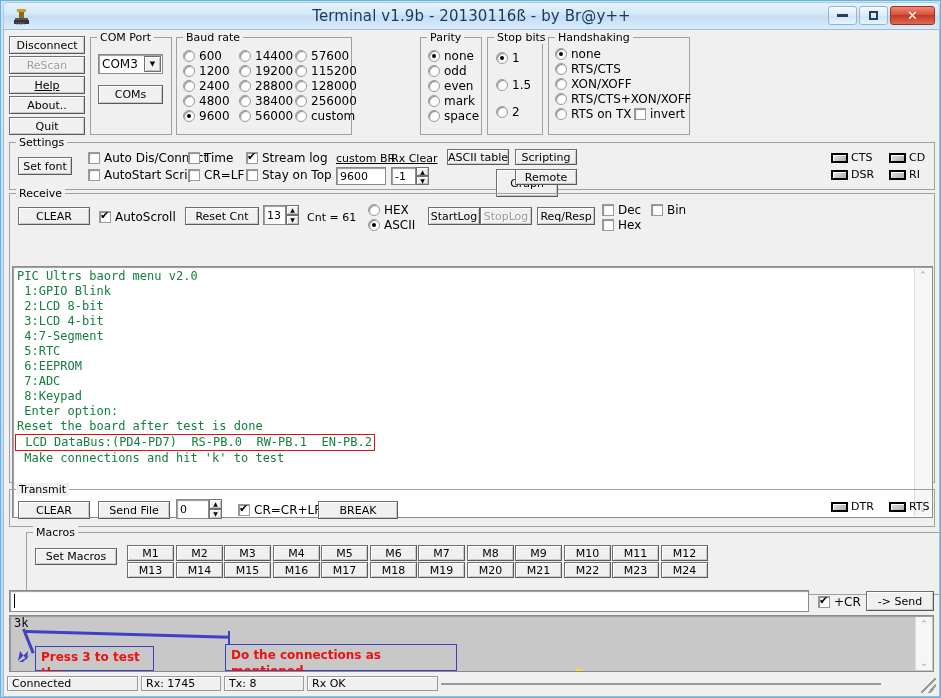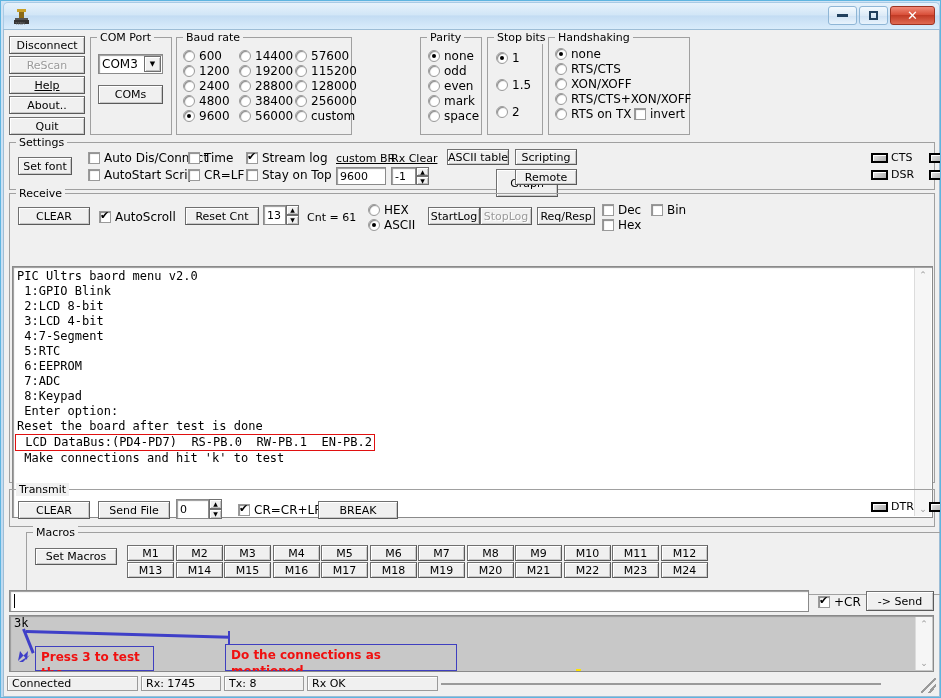--- a/index.html
+++ b/index.html
@@ -151,42 +151,42 @@
   .combo .arrow {
     position: absolute; right: 1px; top: 1px; bottom: 1px; width: 17px;
     background: #f0f0f0;
     border: 1px solid #707070;
     box-shadow: inset 1px 1px 0 #fff, inset -1px -1px 0 #c0c0c0;
     display: flex; align-items: center; justify-content: center;
     font-size: 7px;
   }
   .led {
     position: absolute; display: flex; align-items: center;
-    font-size: 11px; white-space: nowrap; margin-left: 40px;
+    font-size: 11px; white-space: nowrap;
   }
   .led .lamp {
     width: 17px; height: 10px; margin-right: 3px; flex: none;
     background: linear-gradient(135deg,#e8e8e8 0%,#c4c4c4 55%, #b0b0b0 100%);
     border: 2px solid #000;
     box-shadow: inset 1px 1px 0 #fff;
   }
 
   
   .term {
     position: absolute;
     background: #fff;
     border: 1px solid #8a8a8a;
     box-shadow: inset 1px 1px 1px #9a9a9a;
     overflow: hidden;
   }
   .term-inner {
     position: absolute; left: 4px; top: 2px; right: 20px;
     font-family: "DejaVu Sans Mono", monospace;
     font-size: 12px; line-height: 15px;
-    color: #000000; white-space: pre;
+    color: #15803d; white-space: pre;
   }
   .sbar {
     position: absolute; right: 1px; top: 1px; bottom: 1px; width: 17px;
     background: #f6f6f6; border-left: 1px solid #dcdcdc;
     display: flex; flex-direction: column; justify-content: space-between;
     align-items: center;
   }
   .sbar .sb-arr { font-size: 9px; color: #9a9a9a; padding: 2px 0; }
 
   
@@ -252,20 +252,21 @@
   <div class="titlebar">
     <div class="app-icon">
       <svg width="19" height="19" viewBox="0 0 19 19">
         <rect x="5" y="2" width="9" height="3" fill="#c8a028"></rect>
         <rect x="7" y="5" width="5" height="6" fill="#8a6a18"></rect>
         <rect x="3" y="11" width="13" height="2" fill="#555"></rect>
         <rect x="2" y="13" width="15" height="4" fill="#333"></rect>
         <text x="3" y="18" font-size="4" fill="#666" font-family="monospace">TERM</text>
       </svg>
     </div>
+    <div class="title-text">Terminal v1.9b - 20130116ß - by Br@y++</div>
     <div class="win-btns">
       <div class="wb">
           <span class="min-bar"></span>
         </div>
       <div class="wb">
           <span class="max-box"></span>
         </div>
       <div class="wb close">
           <span class="glyph">✕</span>
         </div>

